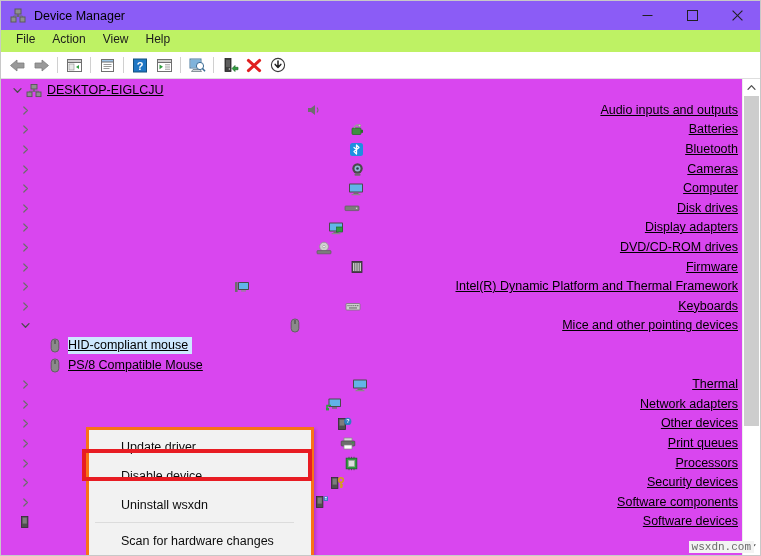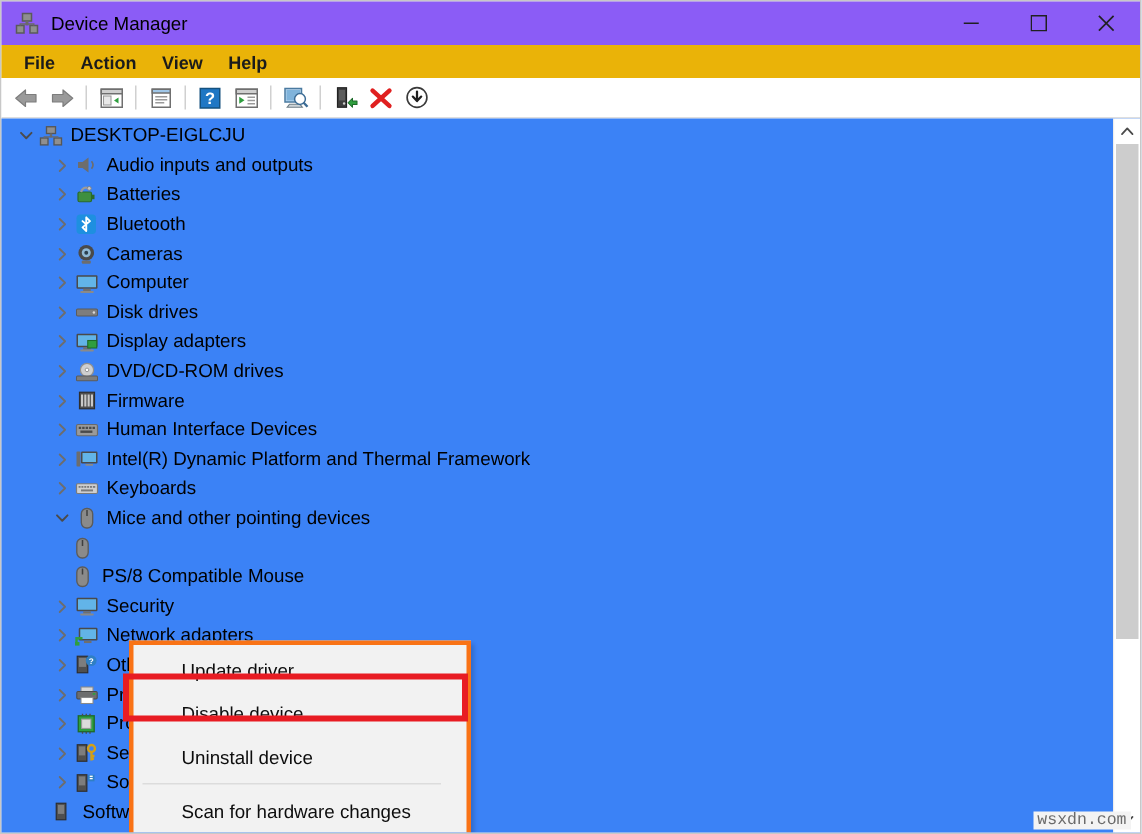--- a/index.html
+++ b/index.html
@@ -64,24 +64,23 @@
     justify-content: center;
     color: #2b2b2b;
   }
   .winbtn svg { display: block; }
 
   
   #menubar {
     height: 22px;
     min-height: 22px;
     display: flex;
-    align-items: flex-end;
+    align-items: flex-start;
     padding-left: 7px;
-    background: #eab308;
-    font-weight: bold;
+    background: #bef264;
   }
   .menuitem {
     font-size: 12px;
     color: #1b1b1b;
     padding: 2px 9px 3px 8px;
     white-space: nowrap;
   }
 
   
   #toolbar {
@@ -108,21 +107,22 @@
     margin: 0 4px;
   }
   .tbtn svg { display: block; }
 
   
   #bodyarea {
     flex: 1;
     display: flex;
     position: relative;
     overflow: hidden;
-    background: #3b82f6;
+    background: #d946ef;
+    text-decoration: underline;
   }
   #tree {
     flex: 1;
     position: relative;
     overflow: hidden;
     padding-top: 2px;
   }
   .row {
     height: 19.6px;
     display: flex;
@@ -154,21 +154,21 @@
     align-items: center;
     justify-content: center;
   }
   .ic svg { display:block; }
   .rowlabelwrap {
     display: flex;
     align-items: center;
     padding: 1px 4px 2px 0px;
   }
   .lvl0 { padding-left: 8px; }
-  .lvl1 { padding-left: 32px; }
+  .lvl1 { padding-left: 16px; justify-content: space-between; }
   .lvl2 { padding-left: 45px; }
 
   
   #vscroll {
     width: 17px;
     min-width: 17px;
     background: #ffffff;
     border-left: 1px solid #ededed;
     display: flex;
     flex-direction: column;
@@ -541,41 +541,20 @@
                 <rect x="3" y="3" width="1.4" height="8"></rect>
                 <rect x="5.2" y="3" width="1.4" height="8"></rect>
                 <rect x="7.4" y="3" width="1.4" height="8"></rect>
                 <rect x="9.6" y="3" width="1.4" height="8"></rect>
               </g>
             </svg>
         </span>
         <span class="rowlabelwrap">Firmware</span>
       </div>
 
-      <div class="row lvl1">
-        <span class="chev">
-            <svg width="9" height="9" viewBox="0 0 9 9">
-              <path d="M2.8 1 L6.4 4.5 L2.8 8" fill="none" stroke="#6d6d6d" stroke-width="1.2" stroke-linecap="round" stroke-linejoin="round"></path>
-            </svg>
-          </span>
-        <span class="ic">
-          <svg width="16" height="13" viewBox="0 0 16 13">
-              <rect x="1" y="3" width="14" height="7.5" rx="1" fill="#9a9a9a" stroke="#6a6a6a" stroke-width="0.8"></rect>
-              <g fill="#4a4a4a">
-                <rect x="2.5" y="4.5" width="1.6" height="1.5"></rect>
-                <rect x="4.8" y="4.5" width="1.6" height="1.5"></rect>
-                <rect x="7.1" y="4.5" width="1.6" height="1.5"></rect>
-                <rect x="9.4" y="4.5" width="1.6" height="1.5"></rect>
-                <rect x="11.7" y="4.5" width="1.6" height="1.5"></rect>
-                <rect x="3.6" y="7" width="8" height="1.6"></rect>
-              </g>
-            </svg>
-        </span>
-        <span class="rowlabelwrap">Human Interface Devices</span>
-      </div>
 
 
       <div class="row lvl1">
         <span class="chev">
             <svg width="9" height="9" viewBox="0 0 9 9">
               <path d="M2.8 1 L6.4 4.5 L2.8 8" fill="none" stroke="#6d6d6d" stroke-width="1.2" stroke-linecap="round" stroke-linejoin="round"></path>
             </svg>
           </span>
         <span class="ic">
           <svg width="16" height="14" viewBox="0 0 16 14">
@@ -626,20 +605,21 @@
         <span class="rowlabelwrap">Mice and other pointing devices</span>
       </div>
 
       <div class="row lvl2 sel">
         <span class="ic">
           <svg width="12" height="15" viewBox="0 0 12 15">
               <rect x="2.2" y="1" width="7.6" height="13" rx="3.6" fill="#8a8a8a" stroke="#5b5b5b" stroke-width="0.9"></rect>
               <line x1="6" y1="2" x2="6" y2="6" stroke="#3f3f3f" stroke-width="1"></line>
             </svg>
         </span>
+        <span class="rowlabelwrap">HID-compliant mouse</span>
       </div>
 
       <div class="row lvl2">
         <span class="ic">
           <svg width="12" height="15" viewBox="0 0 12 15">
               <rect x="2.2" y="1" width="7.6" height="13" rx="3.6" fill="#8a8a8a" stroke="#5b5b5b" stroke-width="0.9"></rect>
               <line x1="6" y1="2" x2="6" y2="6" stroke="#3f3f3f" stroke-width="1"></line>
             </svg>
         </span>
         <span class="rowlabelwrap">PS/8 Compatible Mouse</span>
@@ -652,21 +632,21 @@
             </svg>
           </span>
         <span class="ic">
           <svg width="16" height="14" viewBox="0 0 16 14">
               <rect x="1" y="1.5" width="14" height="9" rx="0.8" fill="#4a4a4a"></rect>
               <rect x="2" y="2.5" width="12" height="7" fill="#62b4e8"></rect>
               <rect x="5.5" y="10.5" width="5" height="1.6" fill="#6f6f6f"></rect>
               <rect x="3.5" y="12" width="9" height="1.3" rx="0.5" fill="#8a8a8a"></rect>
             </svg>
         </span>
-        <span class="rowlabelwrap">Security</span>
+        <span class="rowlabelwrap">Thermal</span>
       </div>
 
       <div class="row lvl1">
         <span class="chev">
             <svg width="9" height="9" viewBox="0 0 9 9">
               <path d="M2.8 1 L6.4 4.5 L2.8 8" fill="none" stroke="#6d6d6d" stroke-width="1.2" stroke-linecap="round" stroke-linejoin="round"></path>
             </svg>
           </span>
         <span class="ic">
           <svg width="16" height="14" viewBox="0 0 16 14">
@@ -779,21 +759,21 @@
               <rect x="3.5" y="1.5" width="6.4" height="11" fill="#4f4f4f" stroke="#2e2e2e" stroke-width="0.8"></rect>
               <rect x="4.6" y="2.6" width="4.2" height="6" fill="#7d7d7d"></rect>
             </svg>
         </span>
         <span class="rowlabelwrap">Software devices</span>
       </div>
 
       <div id="ctxmenu">
         <div class="cmi">Update driver</div>
         <div class="cmi">Disable device</div>
-        <div class="cmi">Uninstall device</div>
+        <div class="cmi">Uninstall wsxdn</div>
         <div class="cmsep"></div>
         <div class="cmi">Scan for hardware changes</div>
 
       </div>
 
       <div id="redbox"></div>
 
     </div>
 
     <div id="vscroll">

